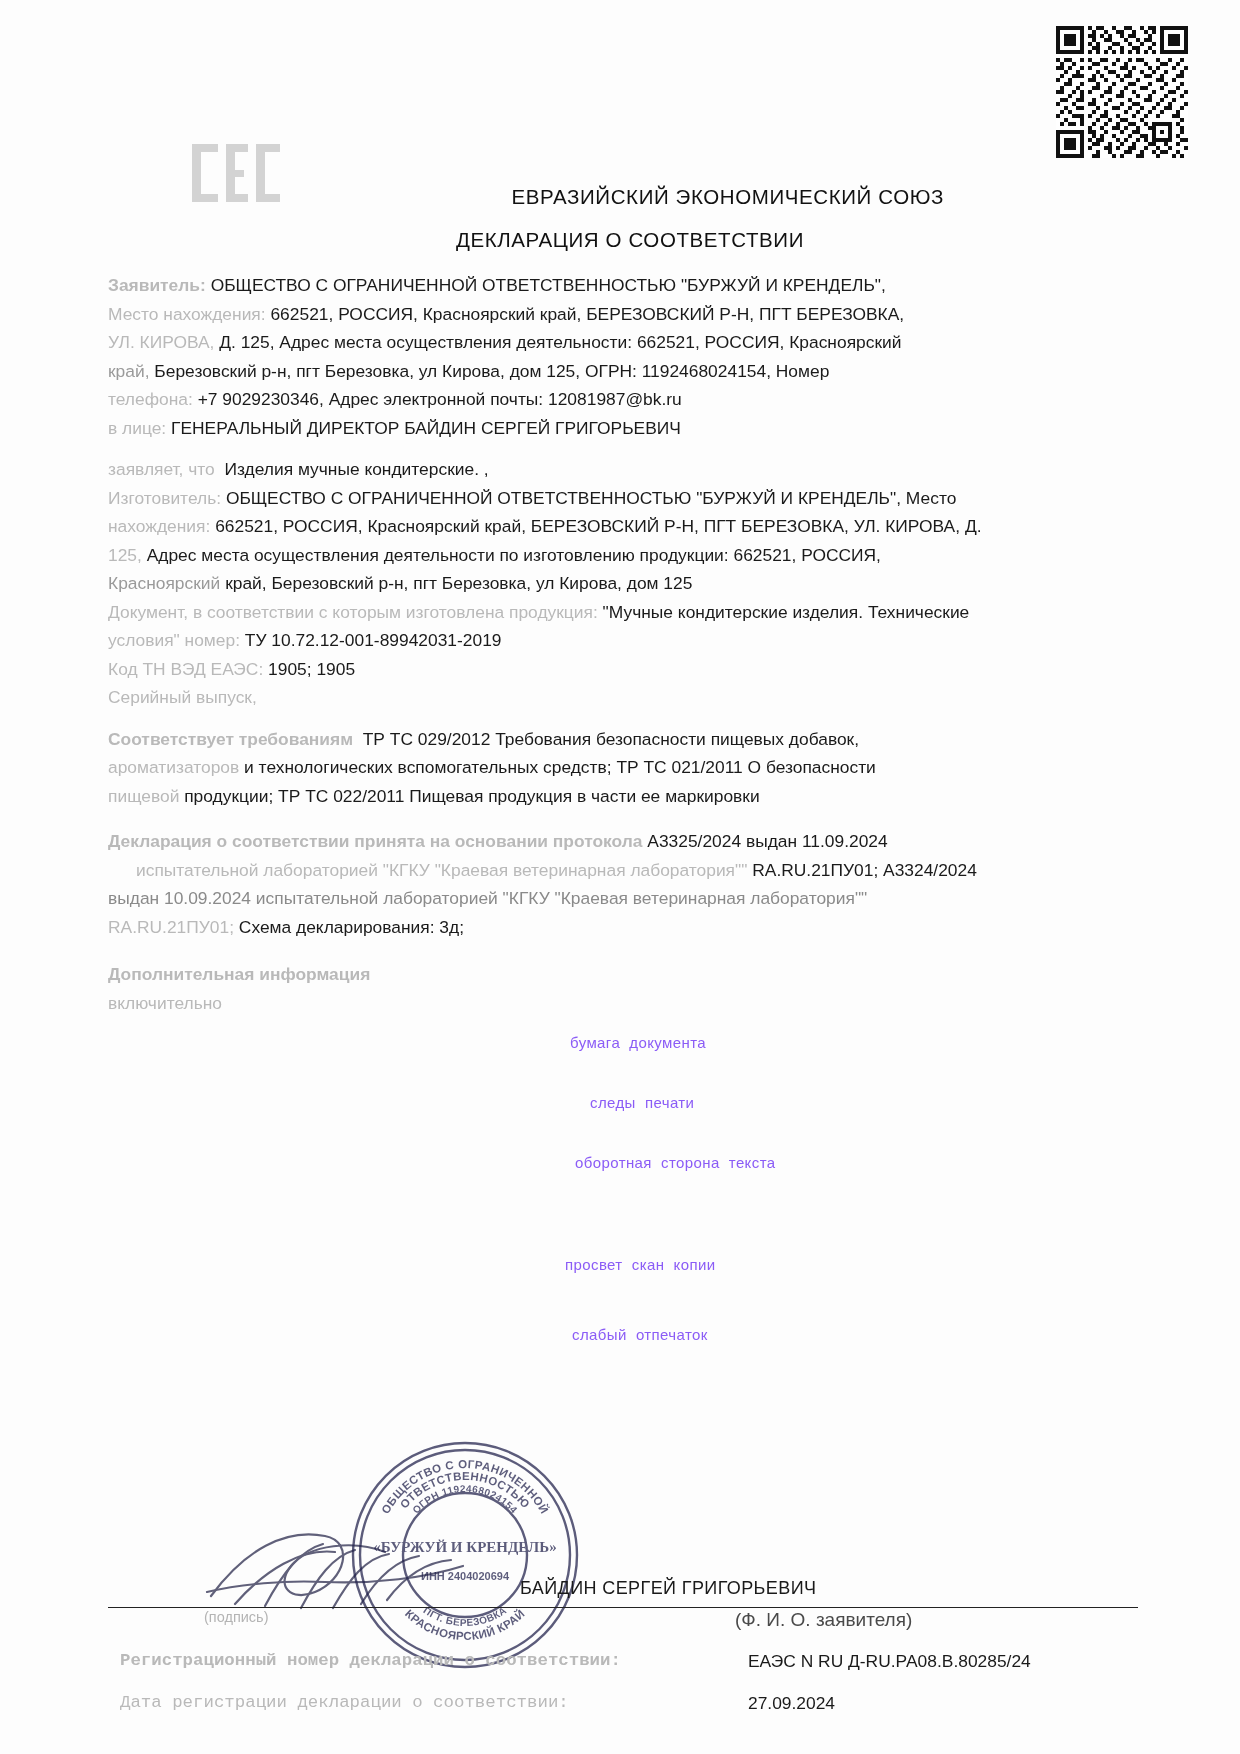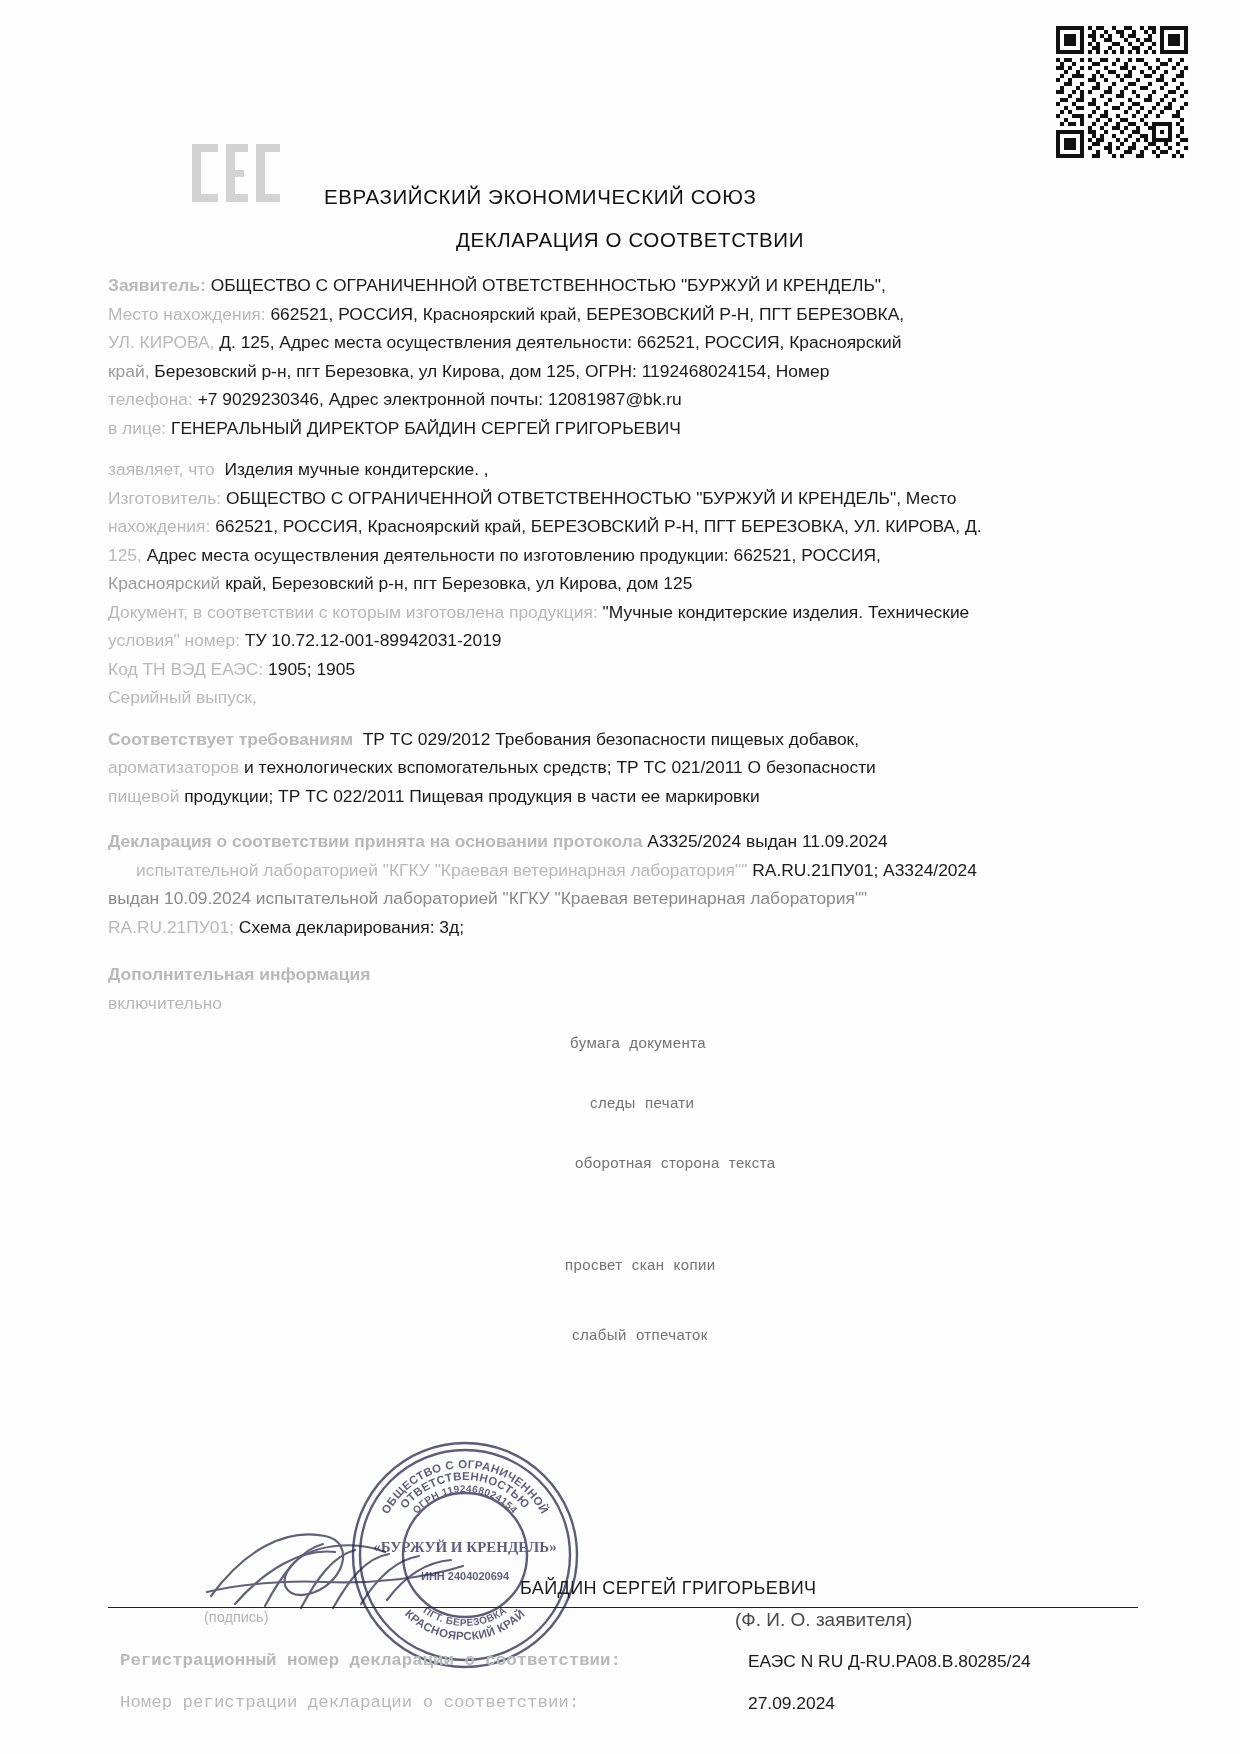--- a/index.html
+++ b/index.html
@@ -40,23 +40,23 @@
     width: 96px;
     height: 66px;
     opacity: 0.42;
   }
   .eac svg { display: block; }
 
   
   .doc-title {
     position: absolute;
     top: 185px;
-    left: 324px;
+    left: 344px;
     width: 600px;
-    text-align: left;
+    text-align: right;
     font-size: 20.5px;
     letter-spacing: 0.6px;
     font-weight: 400;
     color: #111;
   }
   .doc-subtitle {
     position: absolute;
     top: 228px;
     left: 330px;
     width: 600px;
@@ -85,21 +85,21 @@
   .faint-3 { color: #8a8a8a; }
   .b { font-weight: 700; }
 
   .p-declaration { margin-top: 18px; }
   .p-extrainfo { margin-top: 20px; }
   .p-valid { margin-top: 78px; }
 
   
   .ghost {
     position: absolute;
-    color: #737373;
+    color: #8b5cf6;
     font-size: 15px;
     line-height: 25px;
     letter-spacing: 0.4px;
     white-space: pre;
     user-select: none;
   }
   #ghost-1 { top: 1030px; left: 570px; }
   #ghost-2 { top: 1090px; left: 590px; }
   #ghost-3 { top: 1150px; left: 575px; }
   #ghost-4 { top: 1228px; left: 565px; margin-top: 24px; }
@@ -592,17 +592,17 @@
   <div class="sig-line"></div>
   <div class="sig-caption-left">(подпись)</div>
   <div class="sig-caption-right">(Ф. И. О. заявителя)</div>
 
   <div class="footer-row" id="footer-row-1">
     <span class="footer-label b faint">Регистрационный номер декларации о соответствии:</span>
     <span class="footer-value">ЕАЭС N RU Д-RU.РА08.В.80285/24</span>
   </div>
 
   <div class="footer-row" id="footer-row-2">
-    <span class="footer-label faint">Номер регистрации декларации о соответствии:</span>
+    <span class="footer-label faint">Дата регистрации декларации о соответствии:</span>
     <span class="footer-value">27.09.2024</span>
   </div>
 
 </div>
 
 </body></html>

